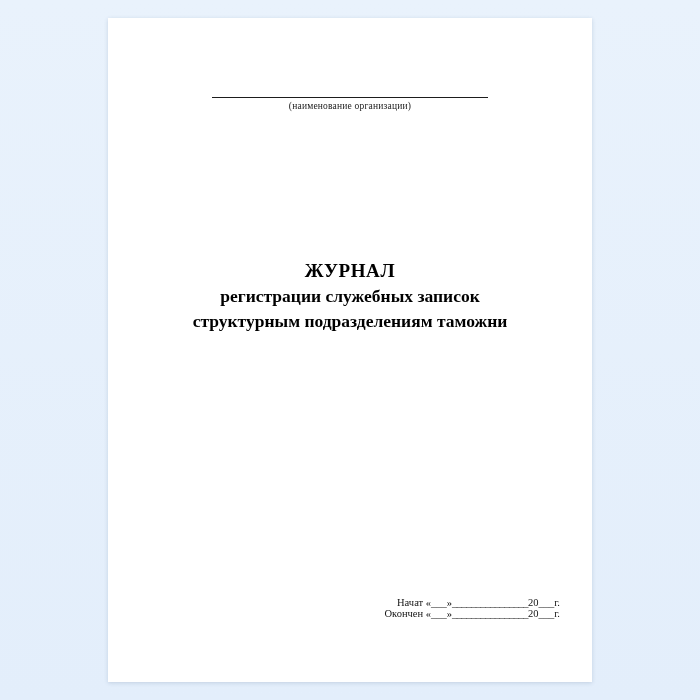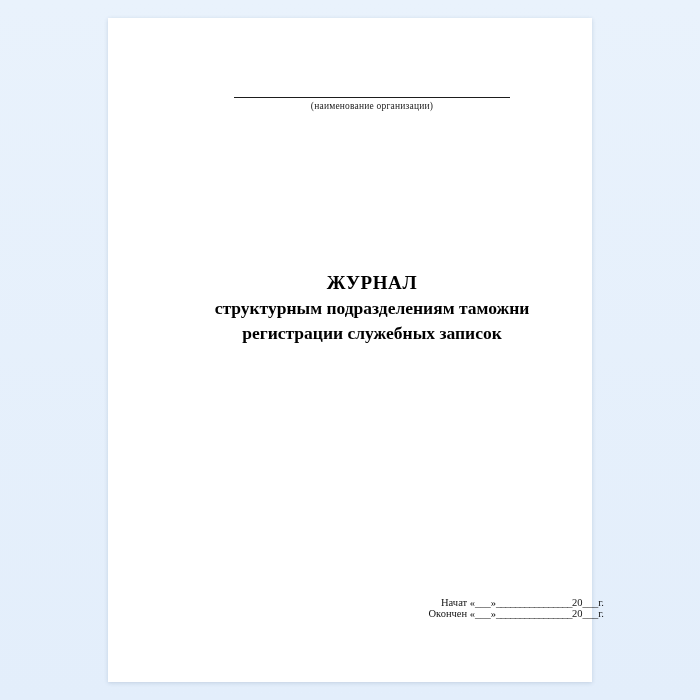--- a/index.html
+++ b/index.html
@@ -25,21 +25,20 @@
     top: 18px;
     width: 484px;
     height: 664px;
     background: #ffffff;
     box-shadow: 0 1px 4px rgba(40, 70, 110, 0.18);
   }
   .page-inner {
     position: relative;
     width: 100%;
     height: 100%;
-    padding-left: 44px;
   }
 
   
   .org-block {
     position: absolute;
     left: 0;
     right: 0;
     top: 78px;
     text-align: center;
   }
@@ -59,21 +58,21 @@
     font-size: 9.5px;
     color: #1a1a1a;
     letter-spacing: 0.2px;
   }
 
   
   .title-block {
     position: absolute;
     left: 0;
     right: 0;
-    top: 252px;
+    top: 240px;
     text-align: center;
     color: #000000;
   }
   .title-main {
     display: block;
     font-size: 19px;
     font-weight: bold;
     letter-spacing: 0.6px;
     line-height: 1.35;
   }
@@ -115,22 +114,22 @@
   <div class="page">
     <div class="page-inner">
 
       <div class="org-block">
         <span class="org-rule"></span>
         <span class="org-caption">(наименование организации)</span>
       </div>
 
       <div class="title-block">
         <span class="title-main">ЖУРНАЛ</span>
+        <span class="title-sub">регистрации служебных записок</span>
         <span class="title-sub">структурным подразделениям таможни</span>
-        <span class="title-sub">регистрации служебных записок</span>
       </div>
 
       <div class="footer-block">
         <span class="footer-row"><span>Начат «___»</span><span class="fill">________________</span><span>20___г.</span></span>
         <span class="footer-row"><span>Окончен «___»</span><span class="fill">________________</span><span>20___г.</span></span>
       </div>
 
     </div>
   </div>
 </div>

